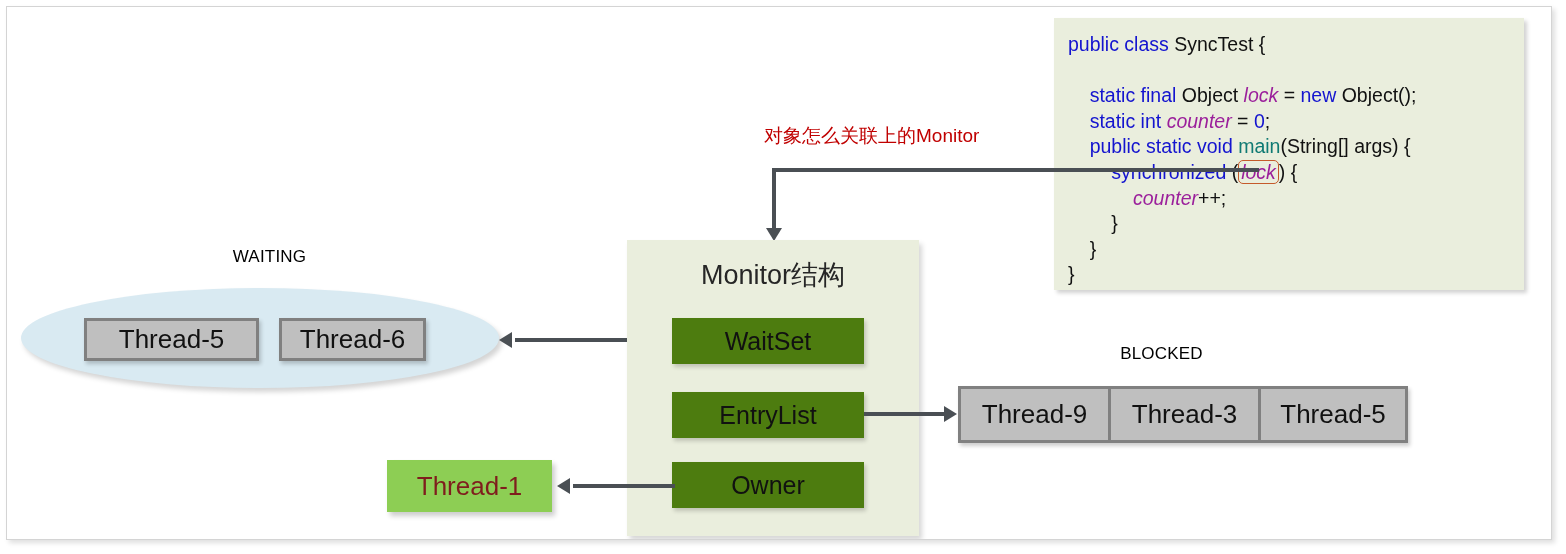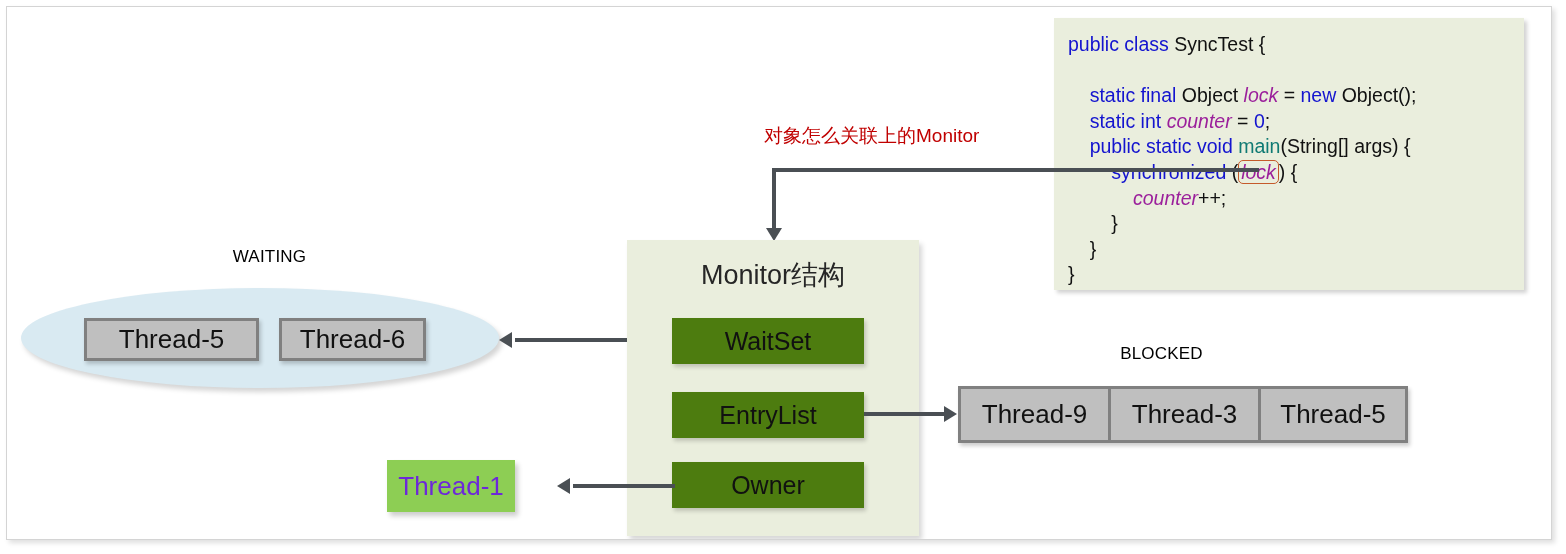--- a/index.html
+++ b/index.html
@@ -112,26 +112,26 @@
     display: flex;
     align-items: center;
     justify-content: center;
     box-shadow: 2px 3px 4px rgba(0,0,0,0.2);
   }
   .thread-box.flat { box-shadow: none; }
 
   #thread-1-box {
     left: 380px;
     top: 453px;
-    width: 128px;
+    width: 165px;
     height: 52px;
     background: #8dce54;
     border: none;
     box-sizing: border-box;
-    color: #6d28d9;
+    color: #7f1d1d;
     font-size: 26px;
     display: flex;
     align-items: center;
     justify-content: center;
     box-shadow: 3px 4px 5px rgba(0,0,0,0.2);
   }
 
   
   #monitor-box {
     left: 620px;

